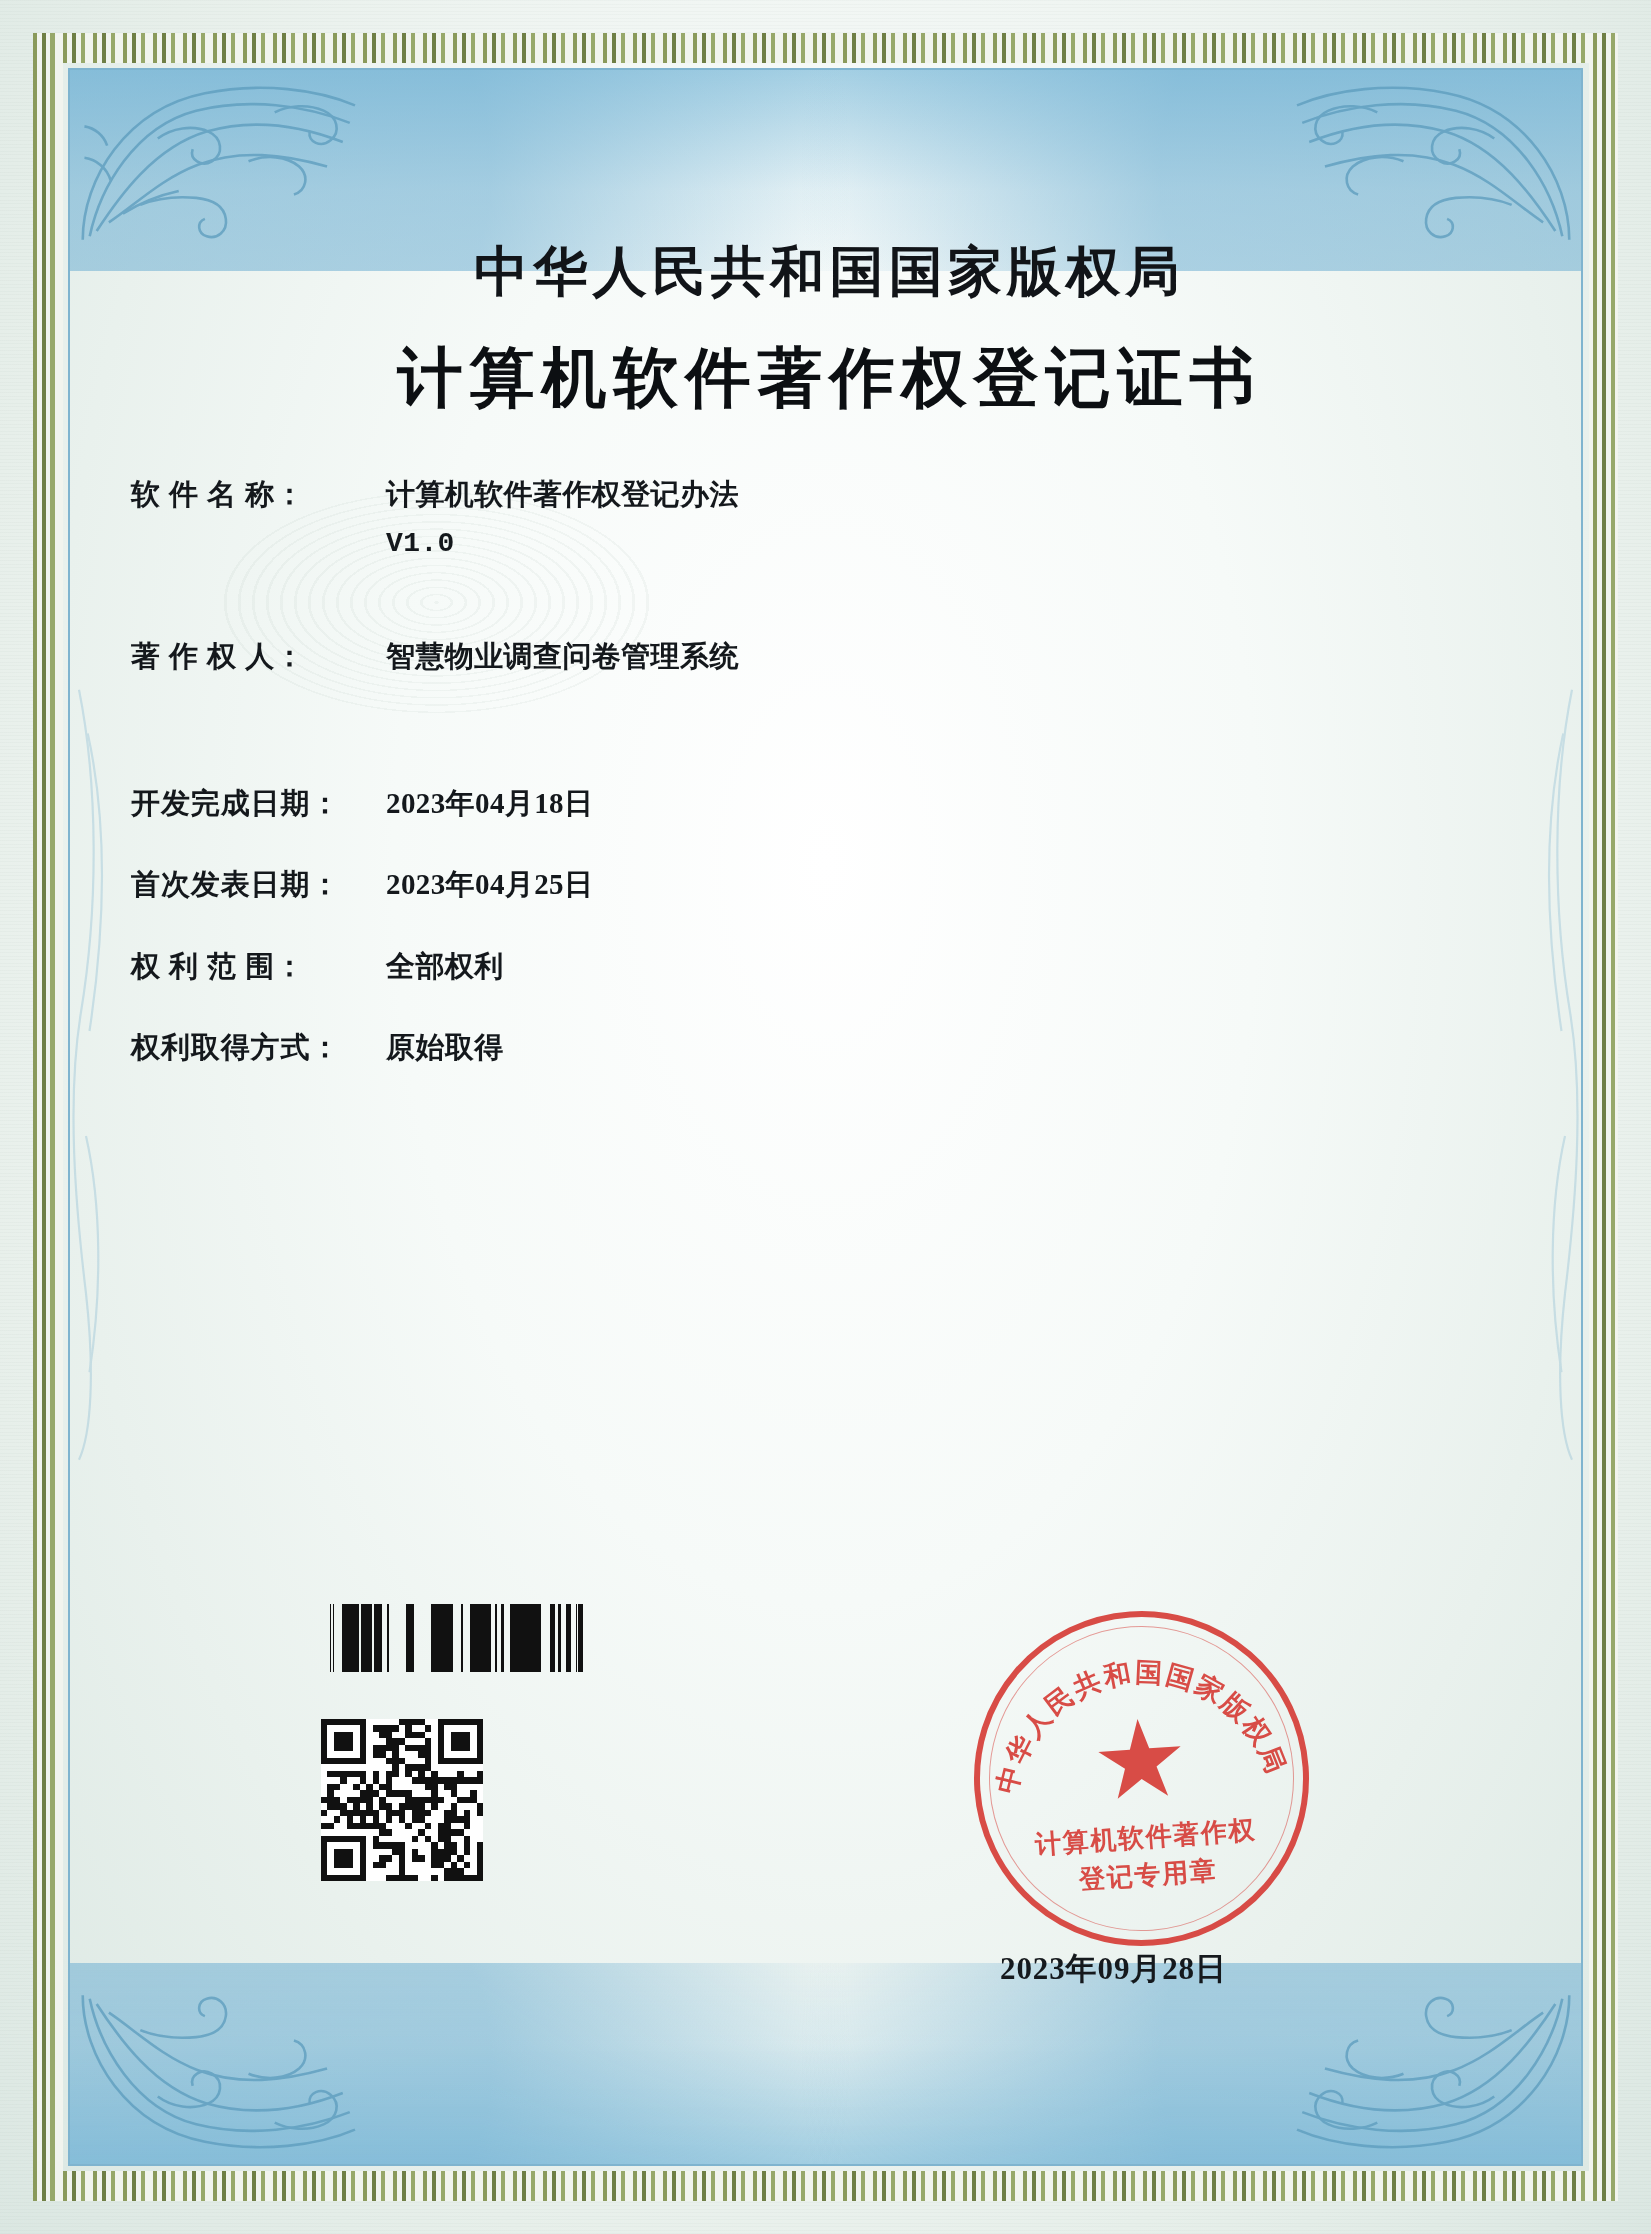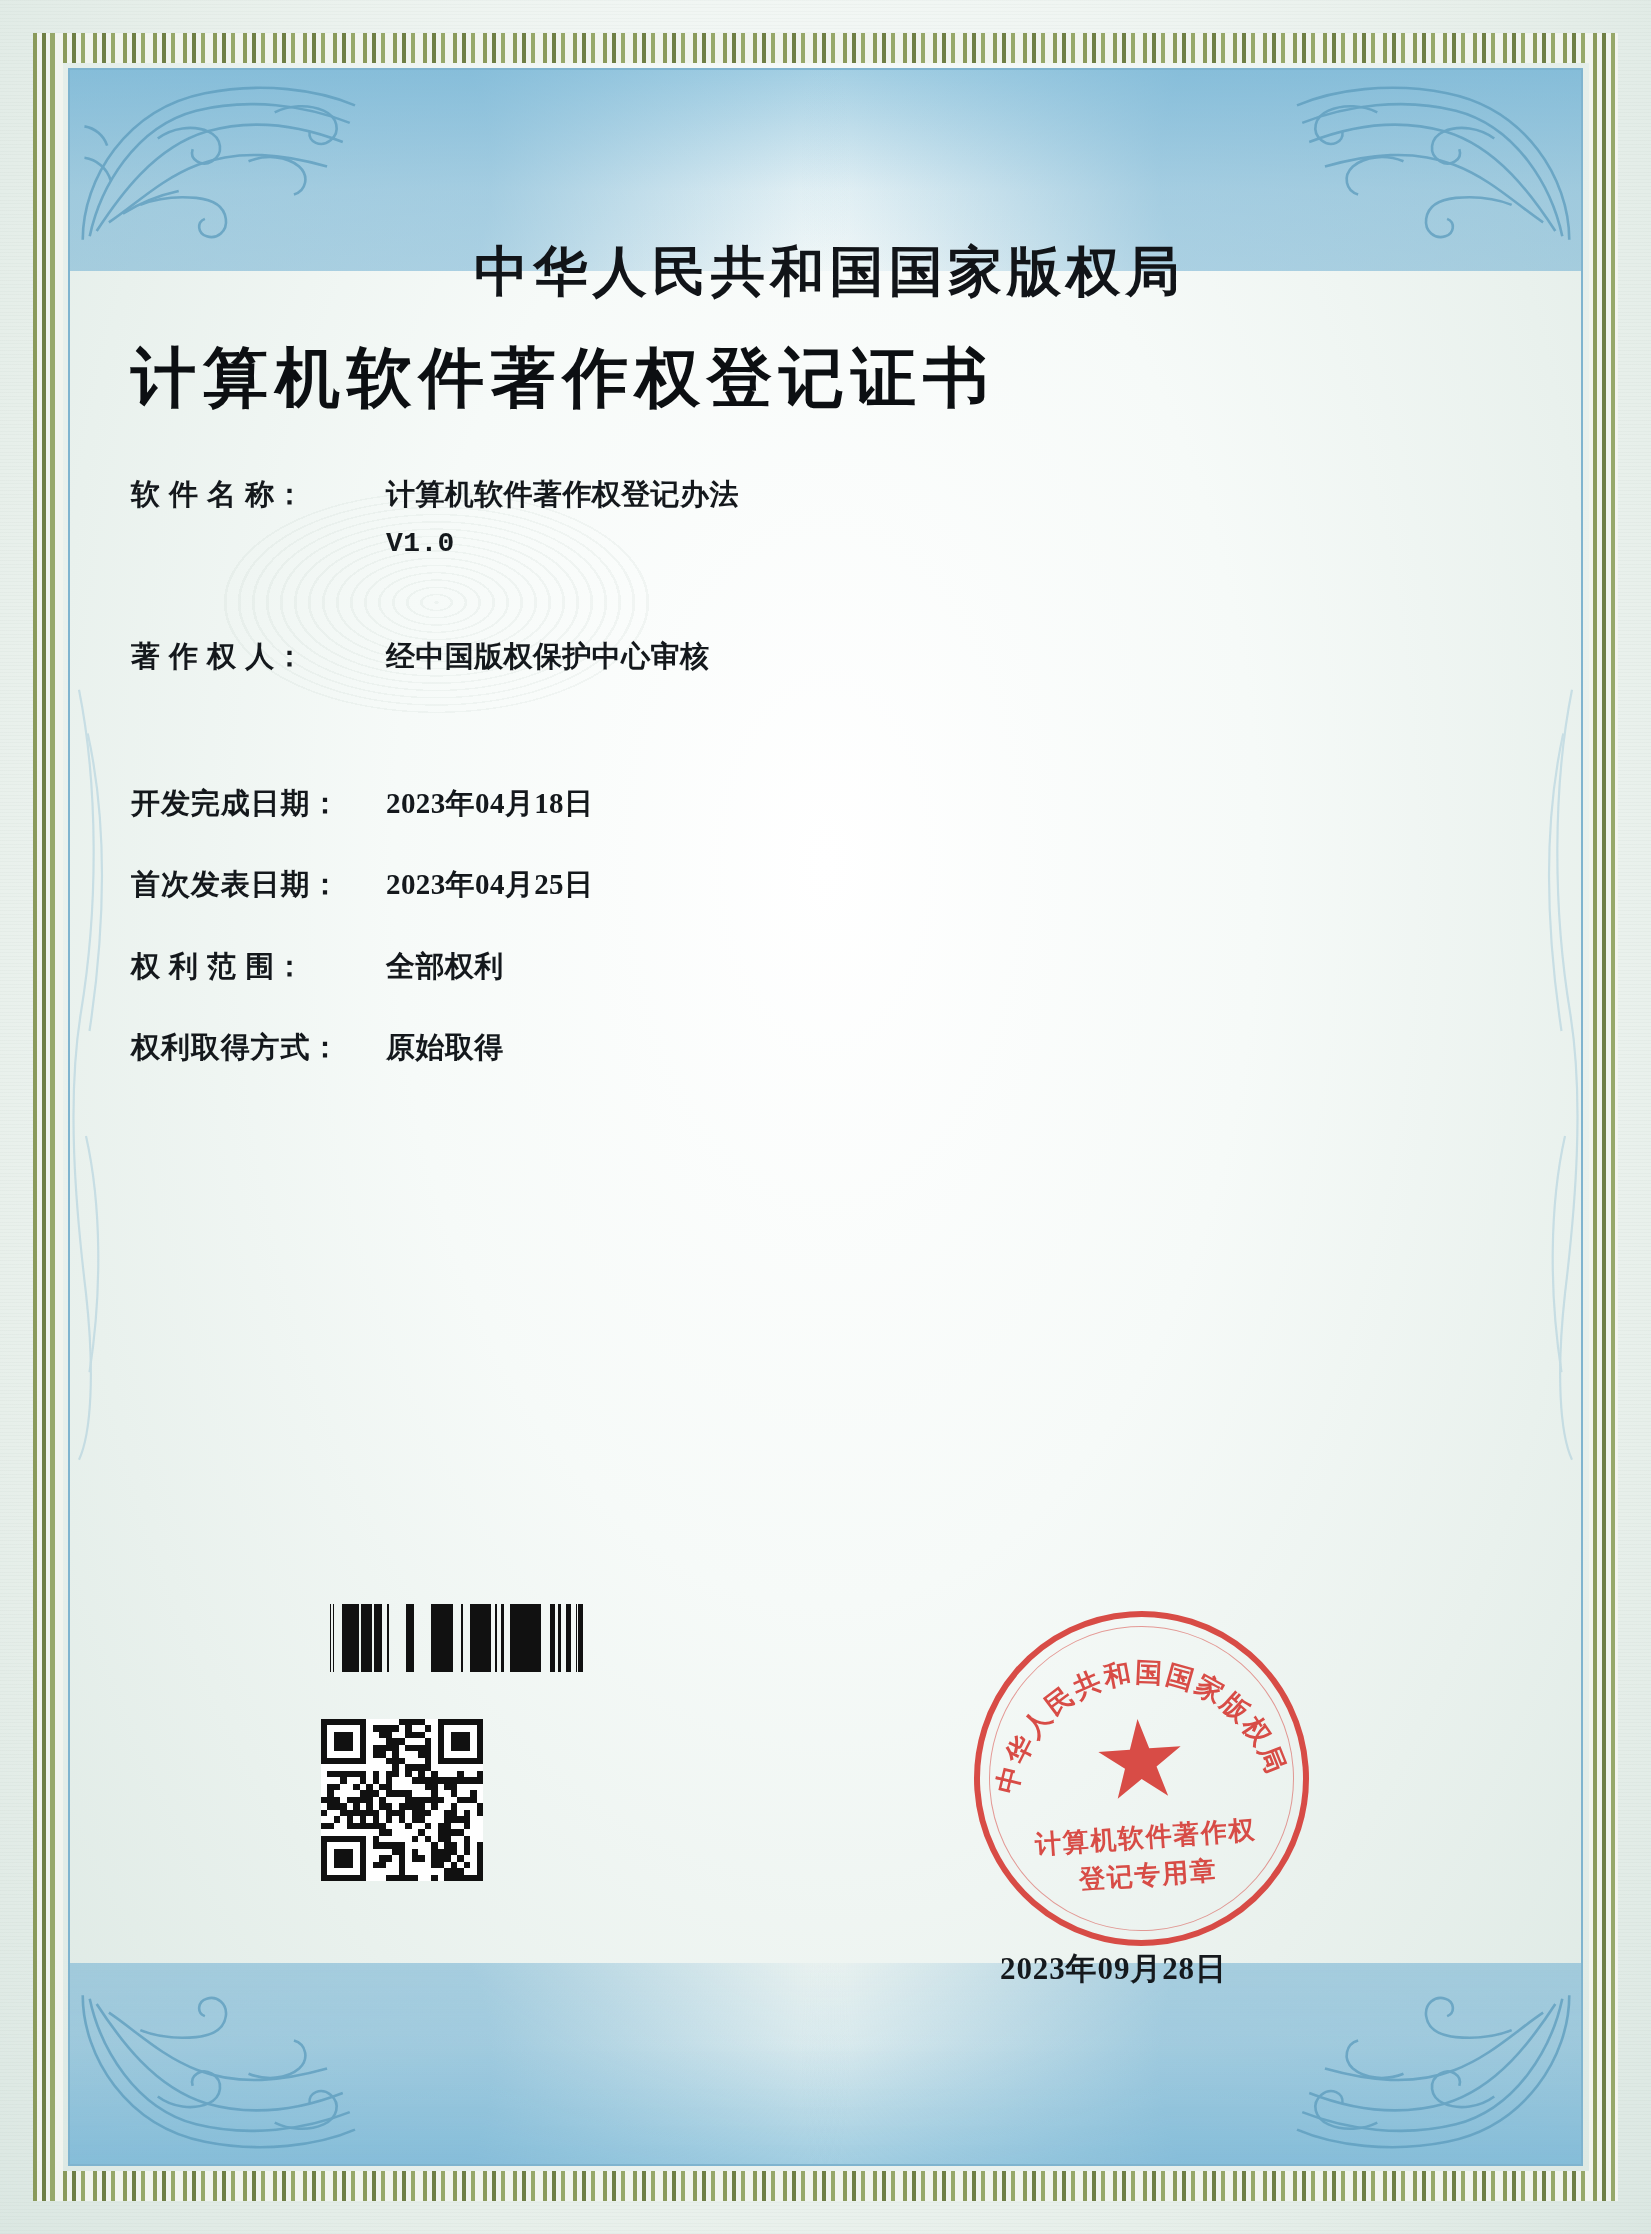--- a/index.html
+++ b/index.html
@@ -130,20 +130,21 @@
   .title-main {
     text-align: center;
     font-family: "DejaVu Serif", "Liberation Serif", serif;
     font-size: 54px;
     font-weight: 700;
     letter-spacing: 5.2px;
     color: #111418;
     margin: 0 0 24.5px 0;
   }
   .title-sub {
+    text-align: center;
     font-family: "DejaVu Serif", "Liberation Serif", serif;
     font-size: 65px;
     font-weight: 700;
     letter-spacing: 7px;
     color: #0c0f12;
     margin: 0 0 51px 0;
   }
 
   .cert-no {
     text-align: right;
@@ -424,21 +425,21 @@
       <div class="field-value">
         <span>计算机软件著作权登记办法</span>
         <span class="ver">V1.0</span>
       </div>
     </div>
 
     <div class="gap-md"></div>
 
     <div class="field-row">
       <div class="field-label">著 作 权 人：</div>
-      <div class="field-value">经中国版权保护中心审核</div>
+      <div class="field-value">智慧物业调查问卷管理系统</div>
     </div>
 
     <div class="gap-lg"></div>
 
     <div class="block-dates">
       <div class="field-row">
         <div class="field-label">开发完成日期：</div>
         <div class="field-value">2023年04月18日</div>
       </div>
       <div class="field-row">

